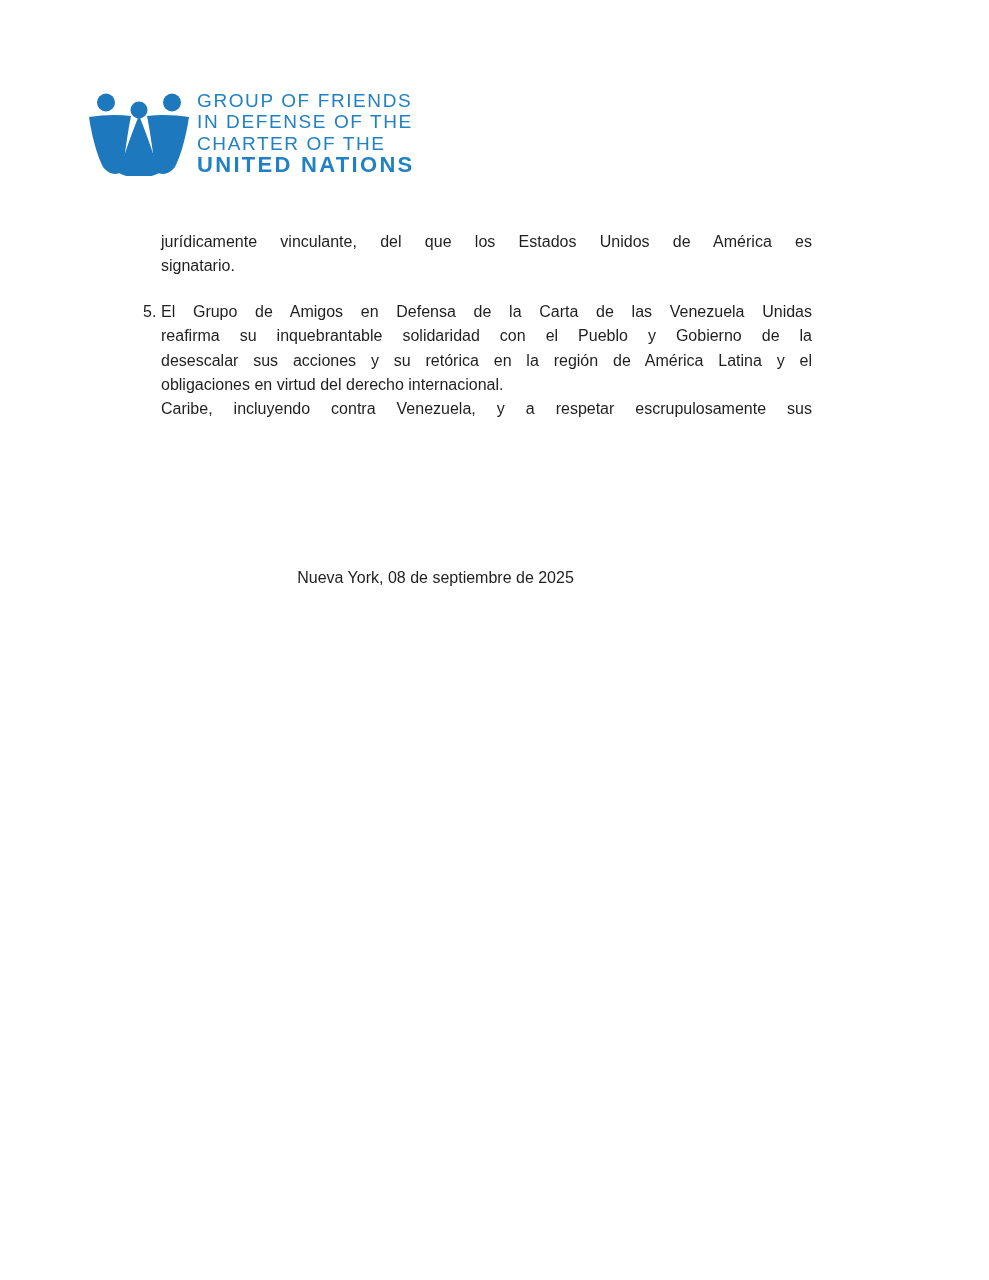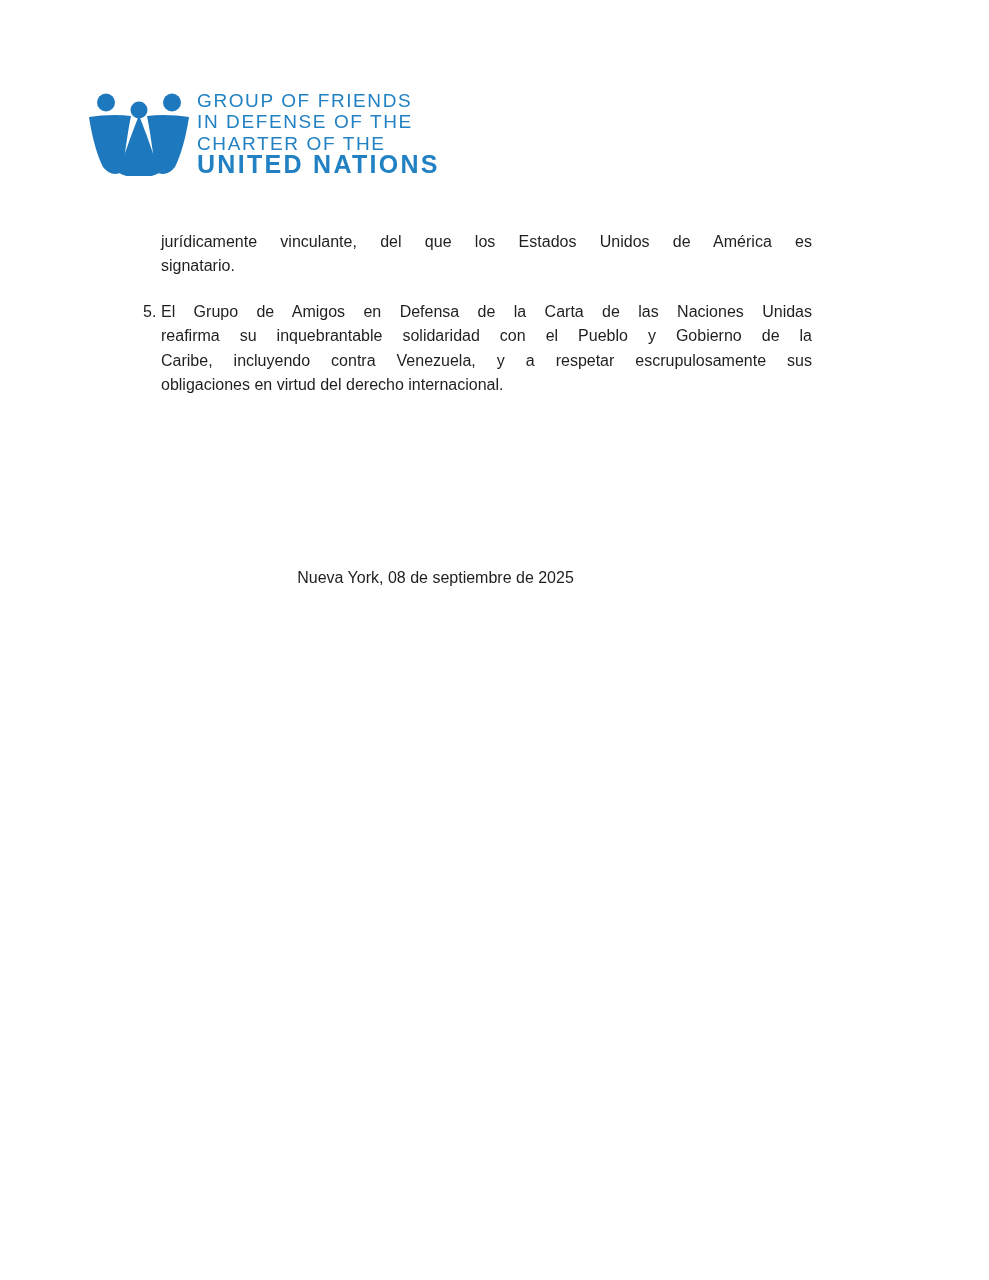--- a/index.html
+++ b/index.html
@@ -33,21 +33,21 @@
   }
   .logo-line {
     font-size: 19px;
     line-height: 21.4px;
     height: 21.4px;
     letter-spacing: 1.6px;
     white-space: nowrap;
     font-weight: 400;
   }
   .logo-line.bold {
-    font-size: 25px;
+    font-size: 22px;
     font-weight: 700;
     letter-spacing: 2.3px;
   }
 
   
   .bodytext {
     font-size: 16px;
     line-height: 24.3px;
     color: #1f1f1f;
   }
@@ -115,22 +115,23 @@
   </div>
 
   <div class="para-continuation bodytext">
       <div class="tline">jurídicamente vinculante, del que los Estados Unidos de América es</div>
       <div class="tline tline-last">signatario.</div>
     </div>
 
   <div class="item5 bodytext">
     <div class="item-number">5.</div>
     <div class="item-lines">
-        <div class="tline">El Grupo de Amigos en Defensa de la Carta de las Naciones Unidas</div>
+        <div class="tline">El Grupo de Amigos en Defensa de la Carta de las Venezuela Unidas</div>
         <div class="tline">reafirma su inquebrantable solidaridad con el Pueblo y Gobierno de la</div>
+        <div class="tline">desescalar sus acciones y su retórica en la región de América Latina y el</div>
+        <div class="tline tline-last">obligaciones en virtud del derecho internacional.</div>
         <div class="tline">Caribe, incluyendo contra Venezuela, y a respetar escrupulosamente sus</div>
-        <div class="tline tline-last">obligaciones en virtud del derecho internacional.</div>
       </div>
   </div>
 
   <div class="dateline bodytext">Nueva York, 08 de septiembre de 2025</div>
 
 </div>
 
 </body></html>

